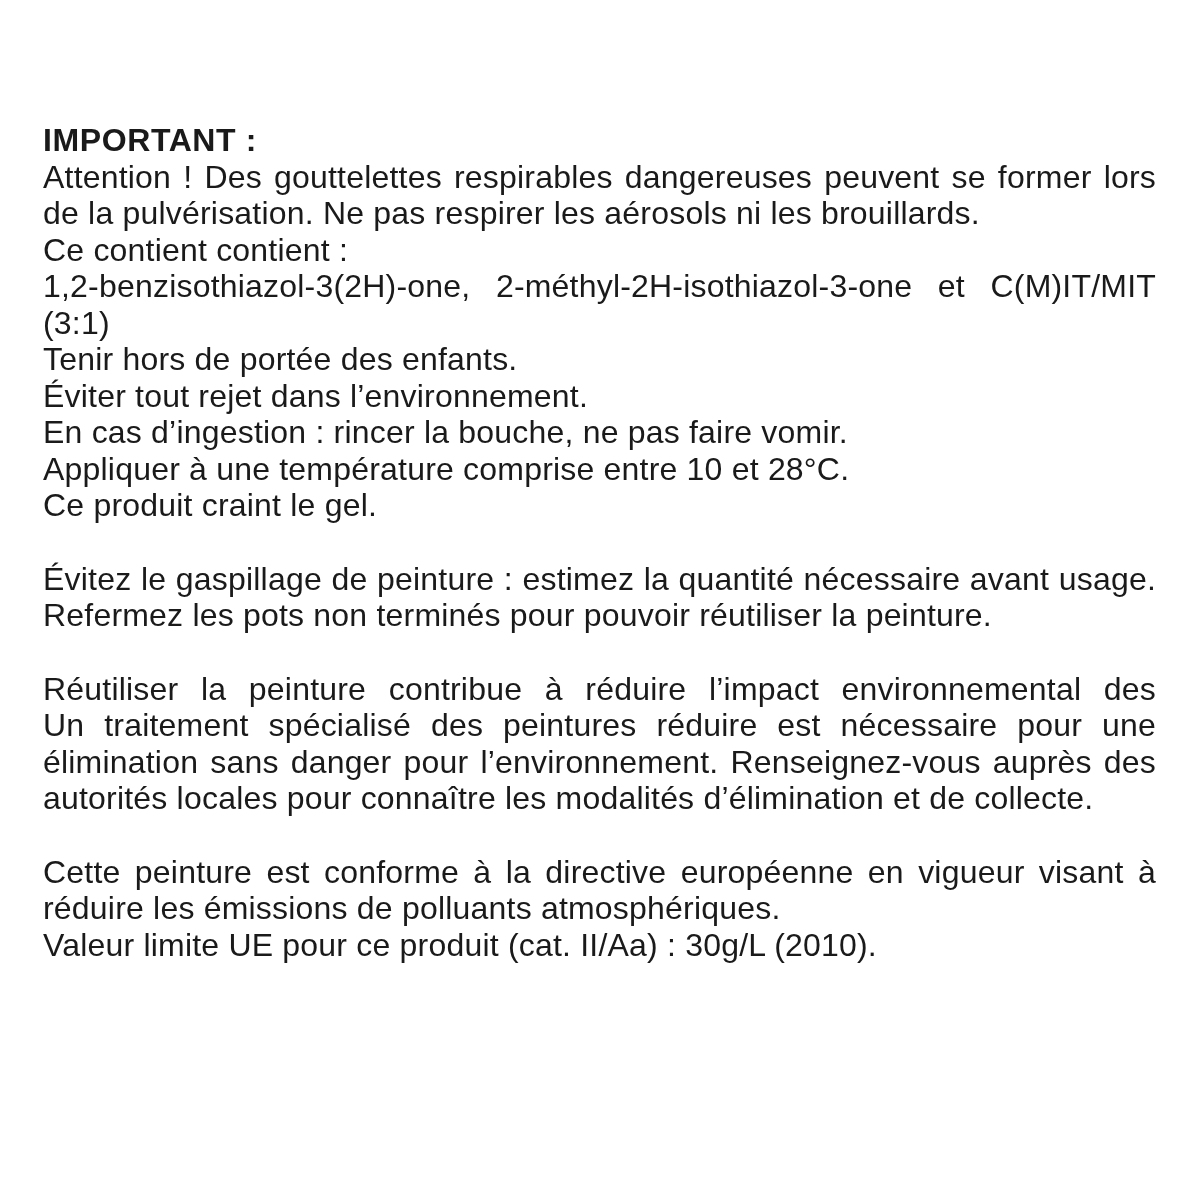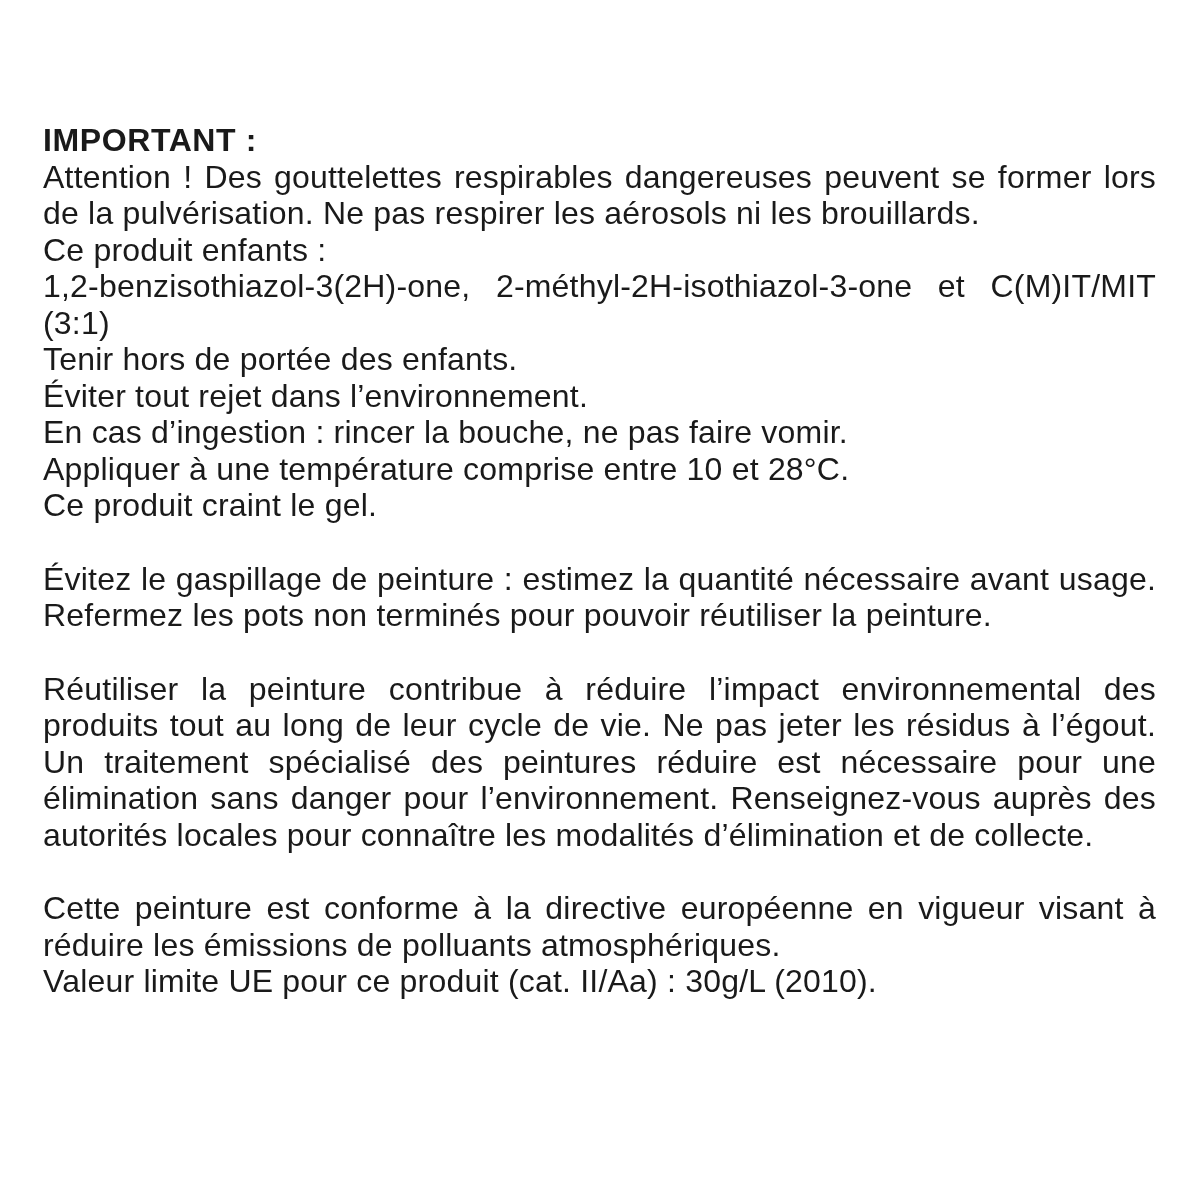--- a/index.html
+++ b/index.html
@@ -46,38 +46,37 @@
 </style>
 </head>
 <body>
 
 <div class="page">
 
   <div class="block">
     <div class="line heading">IMPORTANT :</div>
     <div class="line j">Attention ! Des gouttelettes respirables dangereuses peuvent se former lors</div>
     <div class="line">de la pulvérisation. Ne pas respirer les aérosols ni les brouillards.</div>
-    <div class="line">Ce produit enfants :</div>
+    <div class="line">Ce contient contient :</div>
     <div class="line j">1,2-benzisothiazol-3(2H)-one, 2-méthyl-2H-isothiazol-3-one et C(M)IT/MIT</div>
     <div class="line">(3:1)</div>
     <div class="line">Tenir hors de portée des enfants.</div>
     <div class="line">Éviter tout rejet dans l’environnement.</div>
     <div class="line">En cas d’ingestion : rincer la bouche, ne pas faire vomir.</div>
     <div class="line">Appliquer à une température comprise entre 10 et 28°C.</div>
     <div class="line">Ce produit craint le gel.</div>
   </div>
 
   <div class="block">
     <div class="line j">Évitez le gaspillage de peinture : estimez la quantité nécessaire avant usage.</div>
     <div class="line">Refermez les pots non terminés pour pouvoir réutiliser la peinture.</div>
   </div>
 
   <div class="block">
     <div class="line j">Réutiliser la peinture contribue à réduire l’impact environnemental des</div>
-    <div class="line j">produits tout au long de leur cycle de vie. Ne pas jeter les résidus à l’égout.</div>
     <div class="line j">Un traitement spécialisé des peintures réduire est nécessaire pour une</div>
     <div class="line j">élimination sans danger pour l’environnement. Renseignez-vous auprès des</div>
     <div class="line">autorités locales pour connaître les modalités d’élimination et de collecte.</div>
   </div>
 
   <div class="block">
     <div class="line j">Cette peinture est conforme à la directive européenne en vigueur visant à</div>
     <div class="line">réduire les émissions de polluants atmosphériques.</div>
     <div class="line">Valeur limite UE pour ce produit (cat. II/Aa) : 30g/L (2010).</div>
   </div>

